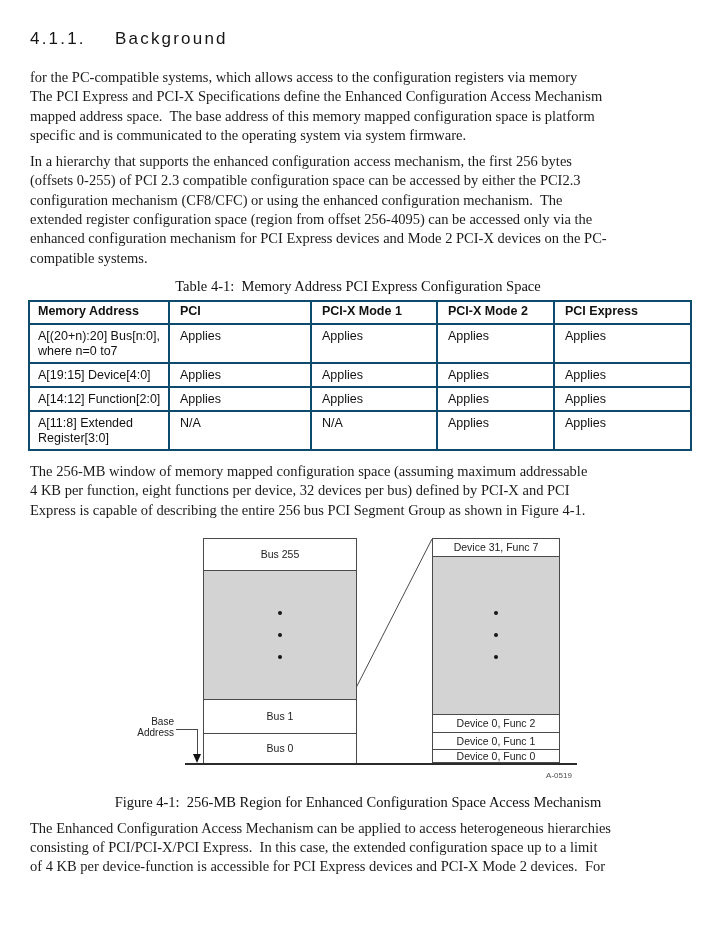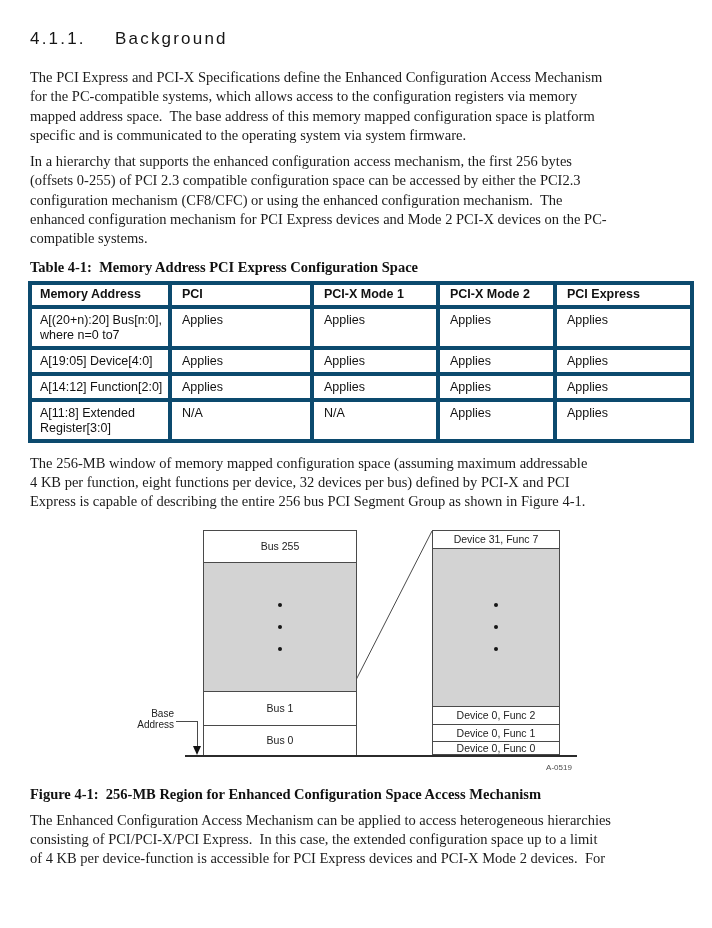--- a/index.html
+++ b/index.html
@@ -26,44 +26,44 @@
   }
   .heading .hnum { display: inline-block; width: 85px; }
   
   .para { font-size: 14.5px; line-height: 19.3px; }
   .bodyline { white-space: pre-wrap; }
   .p2 { margin-top: 7px; }
   .p3 { margin-top: 11px; }
   .p4 { margin-top: 8px; }
   
   .tcap, .fcap {
-    font-weight: bold;
+    font-weight: normal;
     font-size: 14.5px;
-    text-align: left;
+    text-align: center;
     white-space: pre-wrap;
     color: #111;
   }
   .tcap { margin-top: 10px; margin-bottom: 5px; }
   .fcap { margin-top: 10px; }
   
   table.ctable {
     border-collapse: collapse;
     table-layout: fixed;
     width: 662px;
     margin-left: -2px;
     border-top: 2px solid #000;
     border-bottom: 2px solid #000;
     border-left: 1px solid #000;
     border-right: 1px solid #000;
     font-family: "Liberation Sans", sans-serif;
     font-size: 12.5px;
     color: #111;
   }
   table.ctable th, table.ctable td {
-    border: 4px solid #0c4a6e;
+    border: 2px solid #0c4a6e;
     vertical-align: top;
     text-align: left;
     padding: 4px 5px 3px 10px;
     line-height: 15px;
     white-space: pre-line;
     overflow: hidden;
   }
   table.ctable th { font-weight: bold; vertical-align: middle; padding-top: 2px; }
   table.ctable th.c0, table.ctable td.c0 { padding-left: 8px; }
   table.ctable thead tr { height: 23px; }
@@ -124,30 +124,31 @@
 </head>
 <body>
 
 <div class="page">
 
   <div class="heading">
     <span class="hnum">4.1.1.</span><span>Background</span>
   </div>
 
   <div class="para p1">
+    <div class="bodyline">for the PC-compatible systems, which allows access to the configuration registers via memory</div>
     <div class="bodyline">The PCI Express and PCI-X Specifications define the Enhanced Configuration Access Mechanism</div>
-    <div class="bodyline">for the PC-compatible systems, which allows access to the configuration registers via memory</div>
     <div class="bodyline">mapped address space.  The base address of this memory mapped configuration space is platform</div>
     <div class="bodyline">specific and is communicated to the operating system via system firmware.</div>
   </div>
 
   <div class="para p2">
     <div class="bodyline">In a hierarchy that supports the enhanced configuration access mechanism, the first 256 bytes</div>
     <div class="bodyline">(offsets 0-255) of PCI 2.3 compatible configuration space can be accessed by either the PCI2.3</div>
     <div class="bodyline">configuration mechanism (CF8/CFC) or using the enhanced configuration mechanism.  The</div>
+    <div class="bodyline">extended register configuration space (region from offset 256-4095) can be accessed only via the</div>
     <div class="bodyline">enhanced configuration mechanism for PCI Express devices and Mode 2 PCI-X devices on the PC-</div>
     <div class="bodyline">compatible systems.</div>
   </div>
 
   <div class="tcap">Table 4-1:  Memory Address PCI Express Configuration Space</div>
 
   <table class="ctable">
     <colgroup>
       <col style="width:140px">
         <col style="width:142px">
@@ -167,21 +168,21 @@
     <tbody>
       <tr class="r0">
         <td class="c0">A[(20+n):20] Bus[n:0],
 where n=0 to7</td>
         <td>Applies</td>
         <td>Applies</td>
         <td>Applies</td>
         <td>Applies</td>
       </tr>
       <tr class="r1">
-        <td class="c0">A[19:05] Device[4:0]</td>
+        <td class="c0">A[19:15] Device[4:0]</td>
         <td>Applies</td>
         <td>Applies</td>
         <td>Applies</td>
         <td>Applies</td>
       </tr>
       <tr class="r2">
         <td class="c0">A[14:12] Function[2:0]</td>
         <td>Applies</td>
         <td>Applies</td>
         <td>Applies</td>

